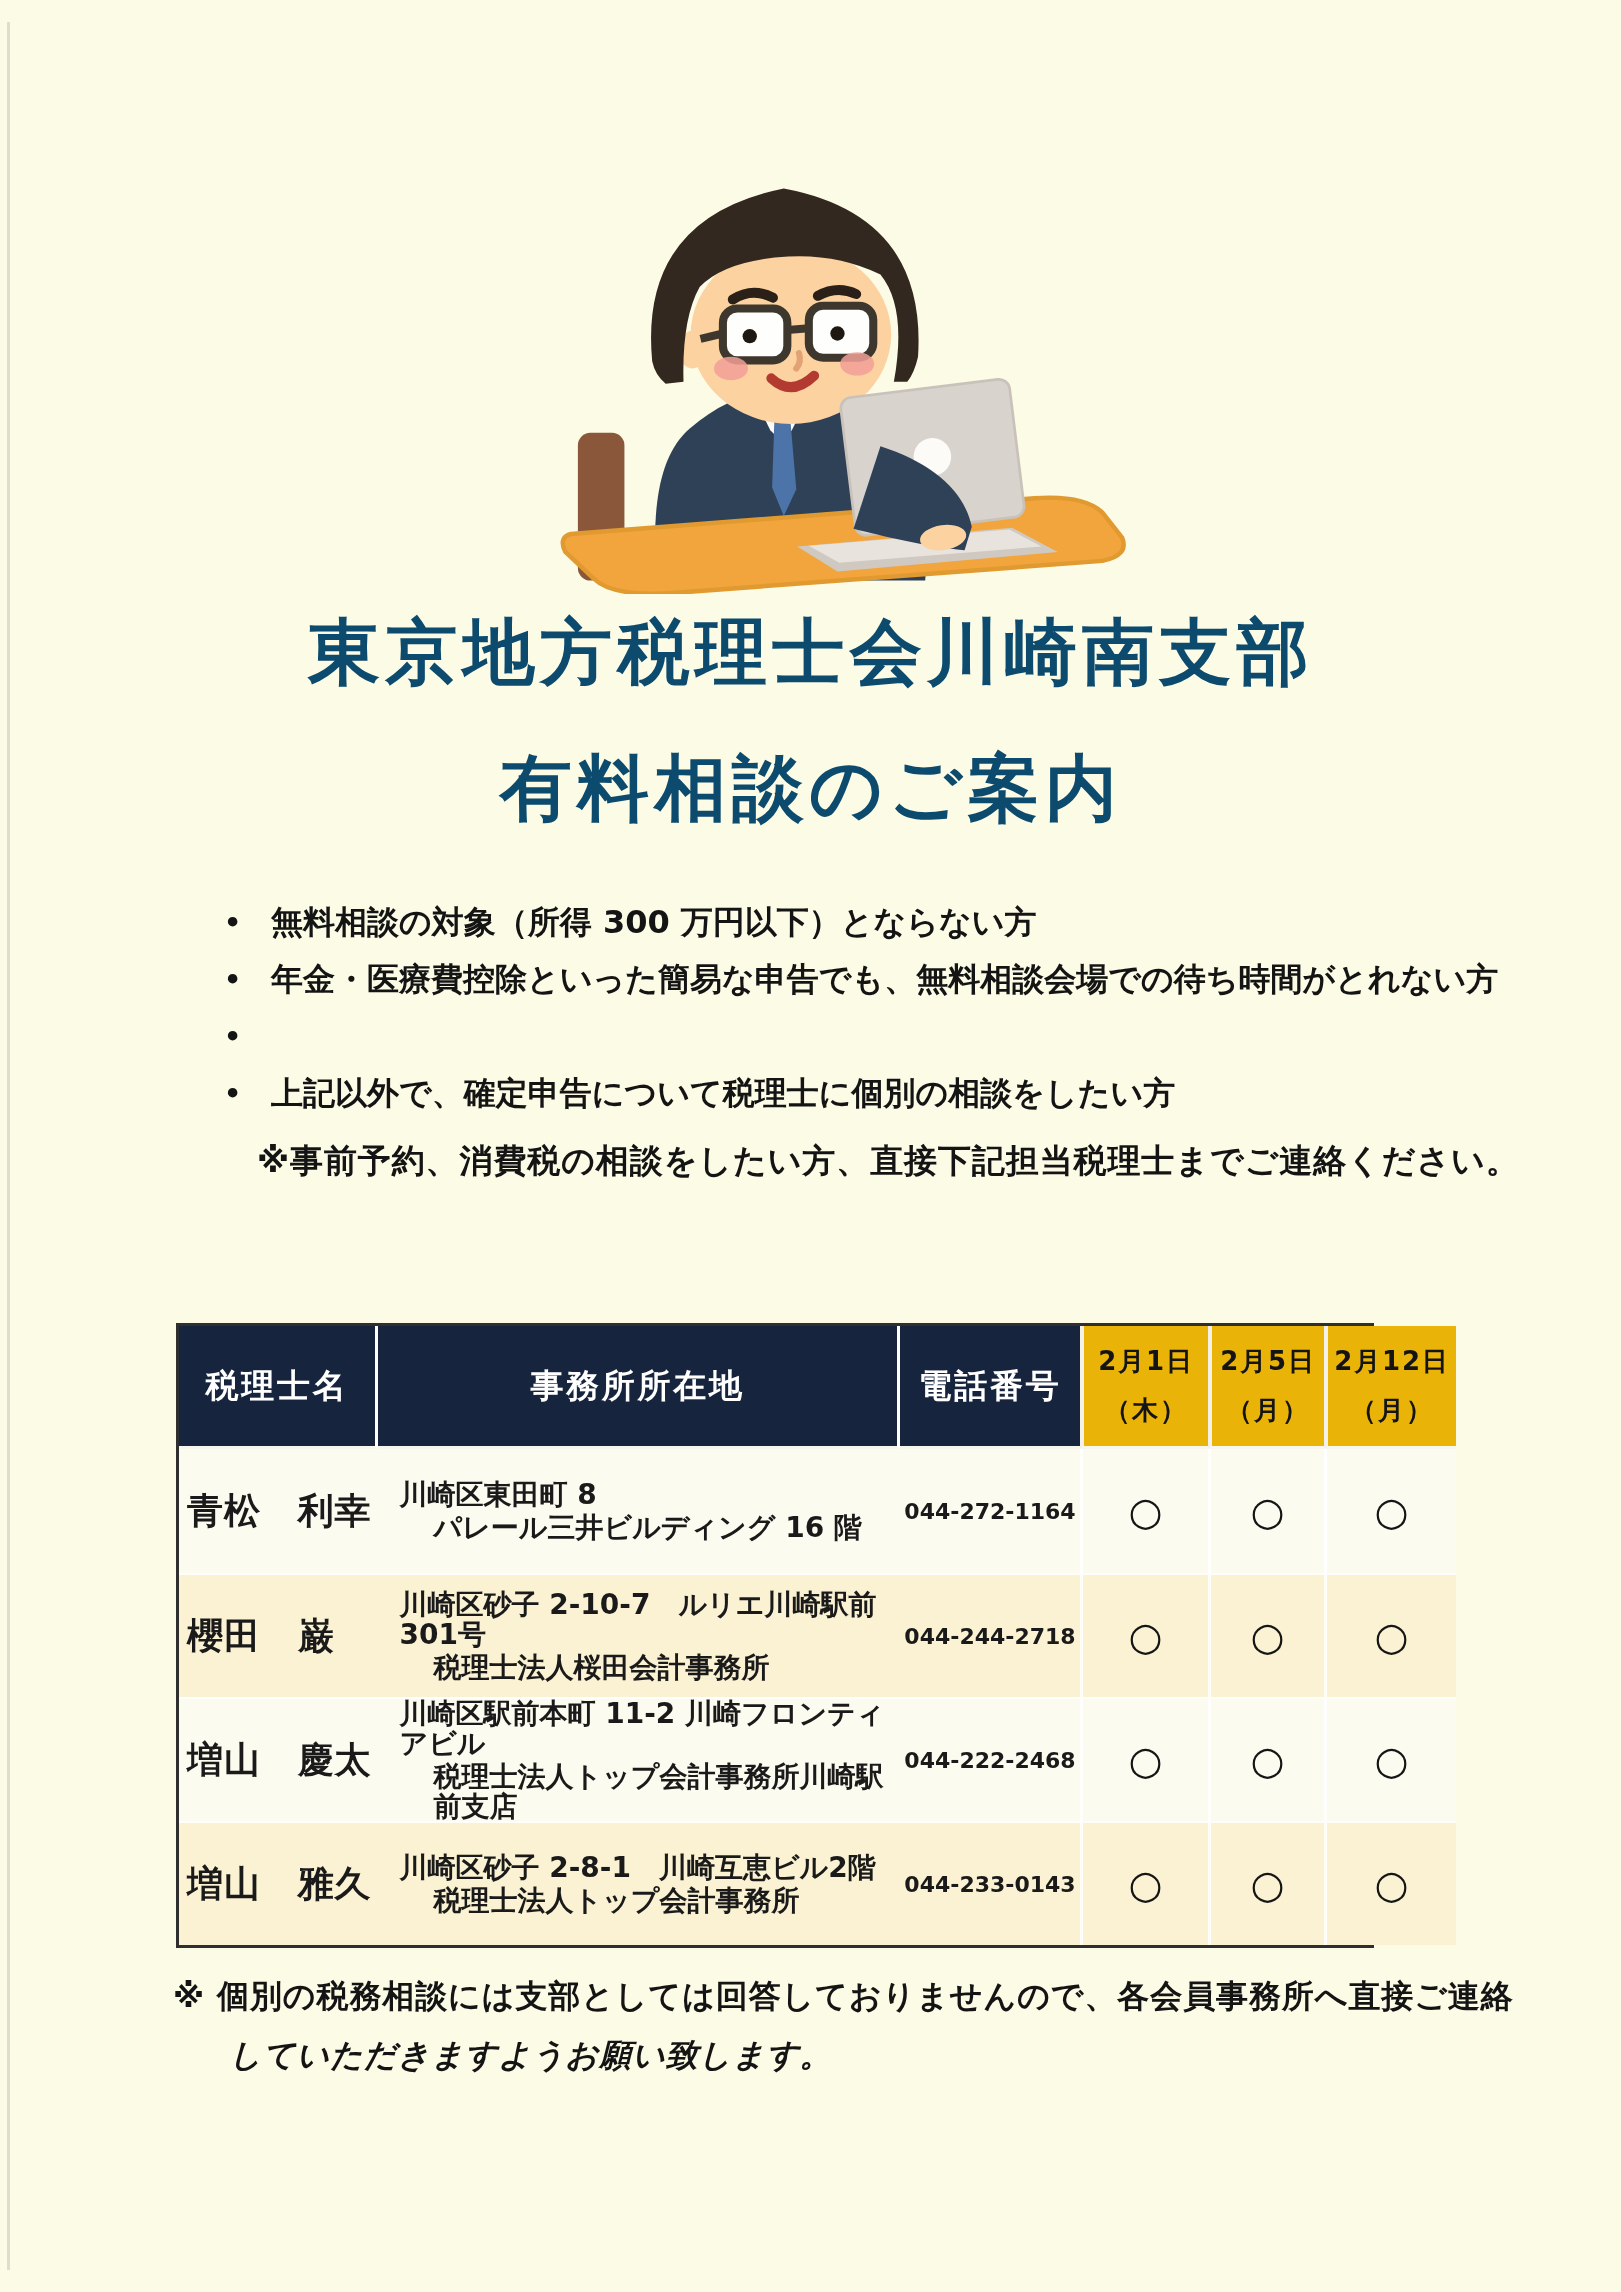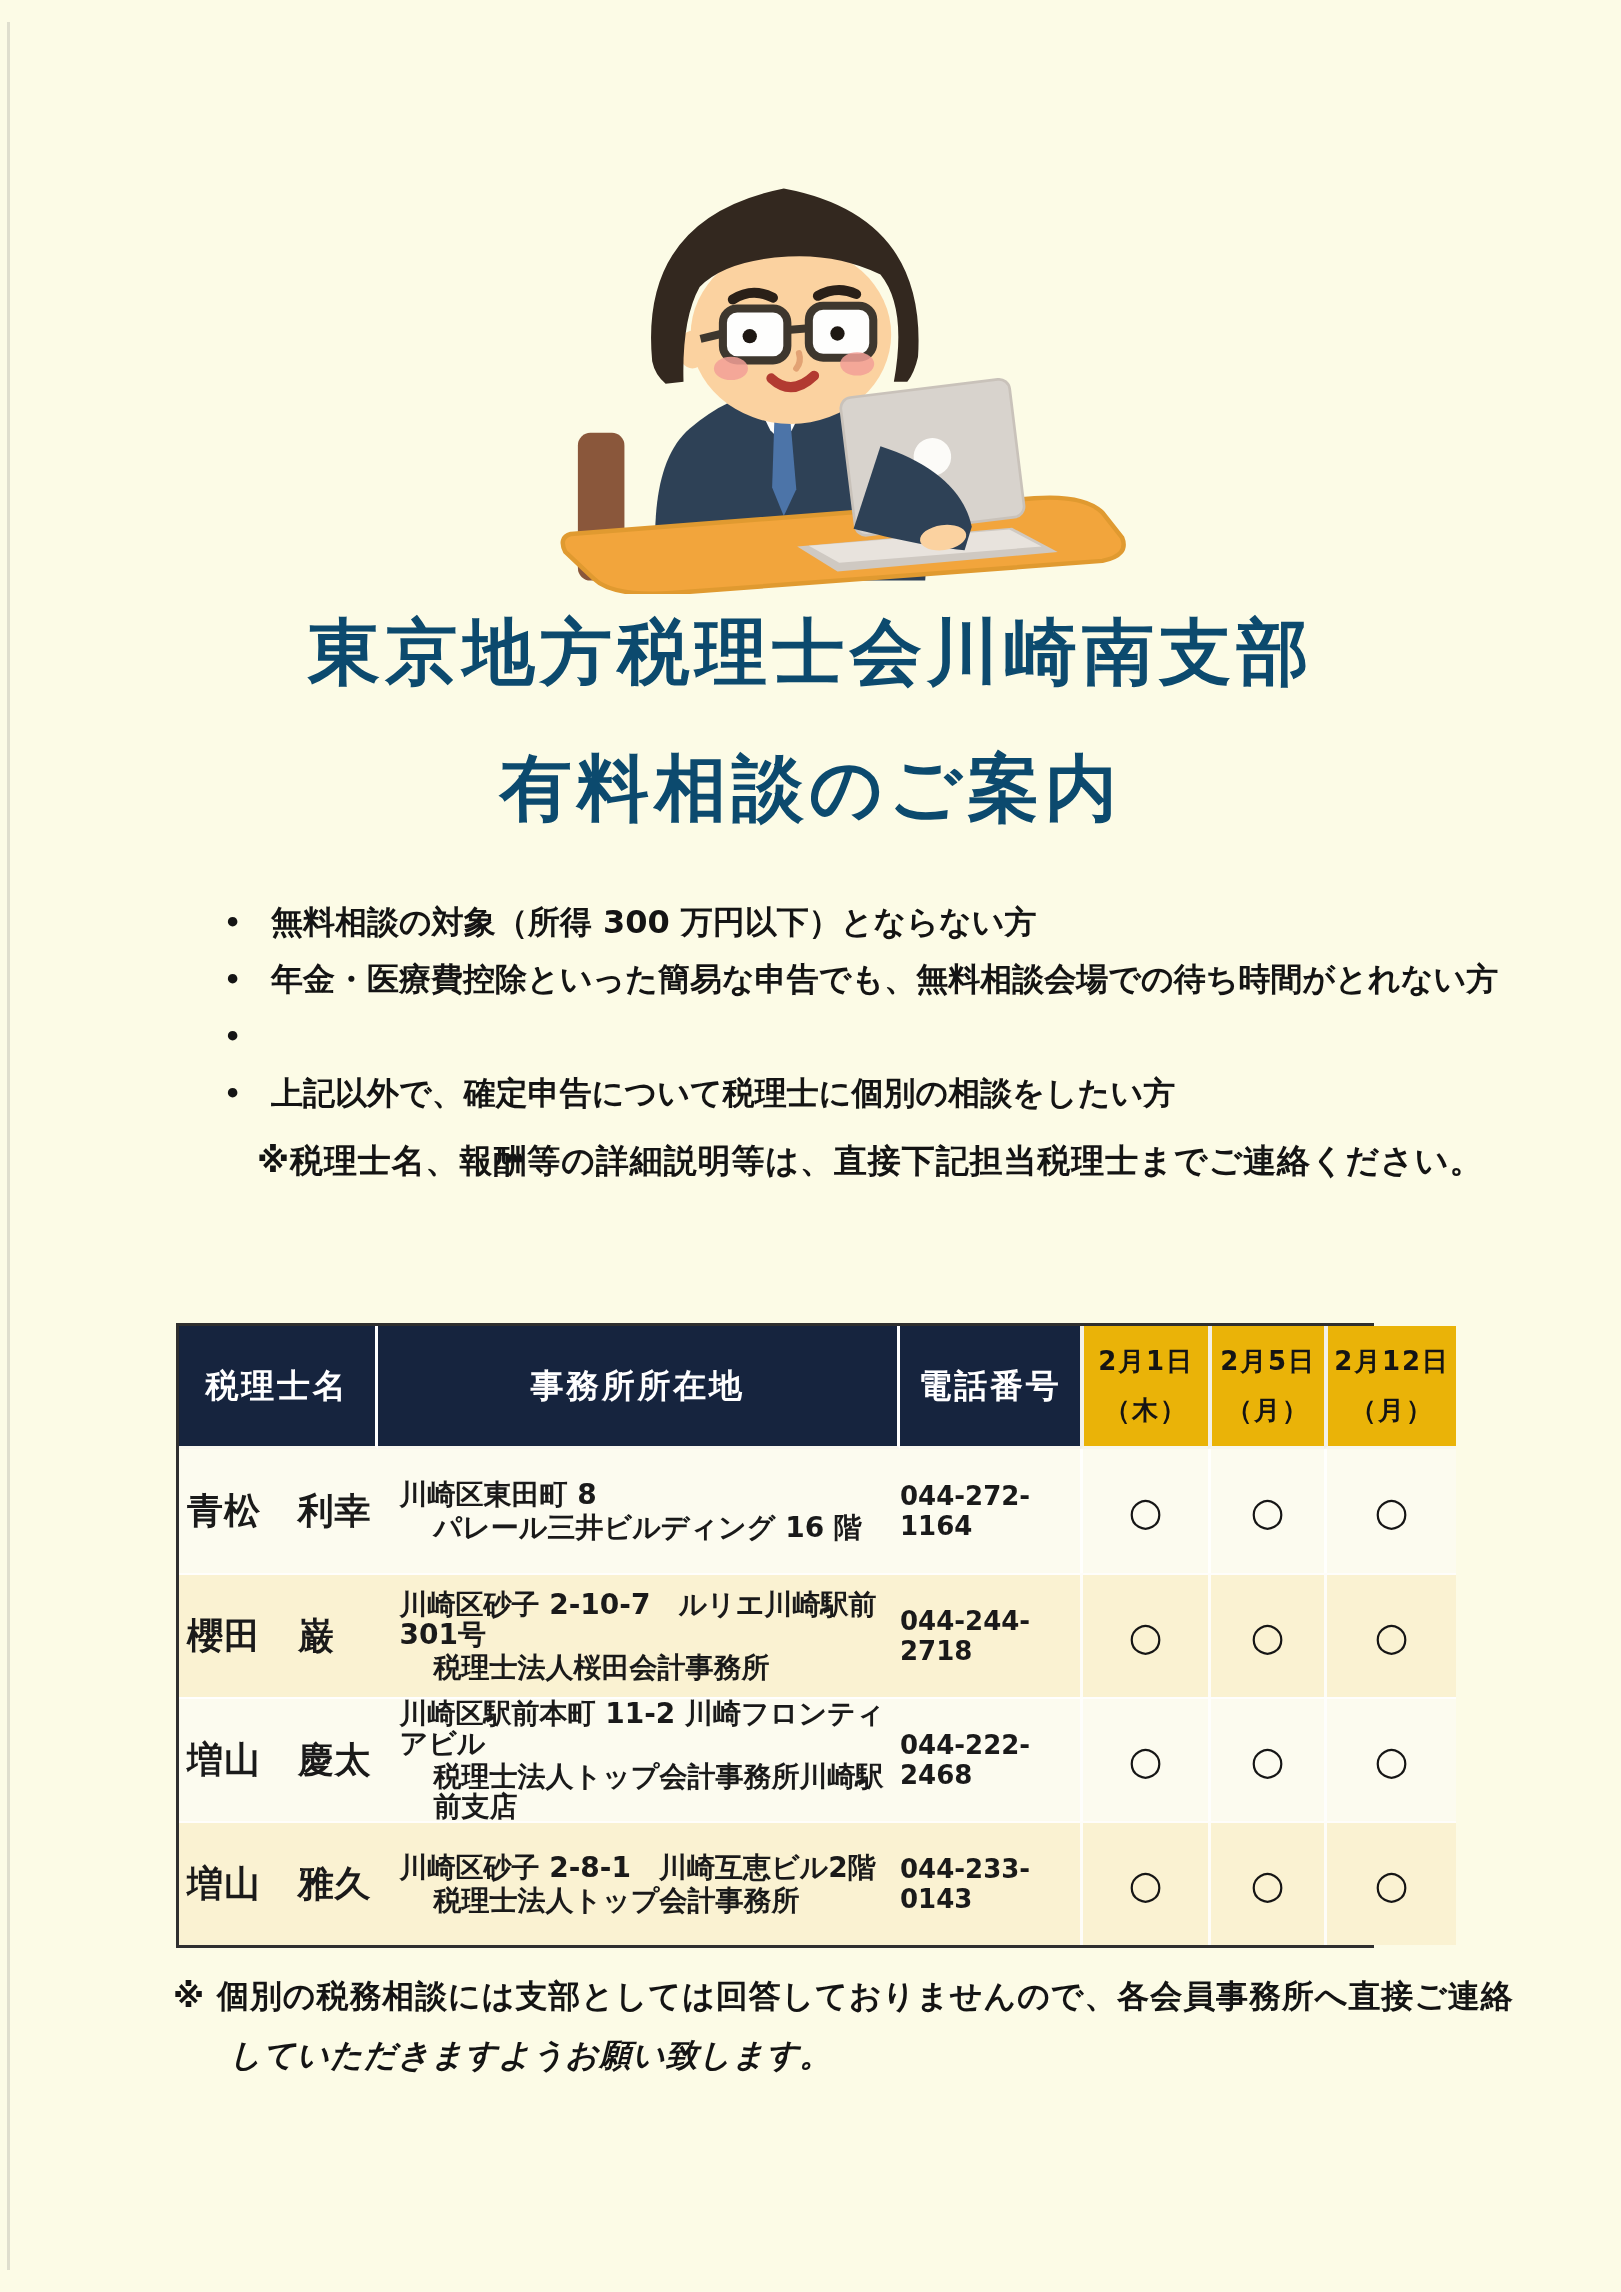--- a/index.html
+++ b/index.html
@@ -60,21 +60,21 @@
     border-left:4.5px solid #f3f1ea;
   }
   .td{display:flex;align-items:center;}
   .r-odd{background:#FCFBEF;}
   .r-even{background:#FAF2D2;}
   .bt{border-top:2.7px solid rgba(255,255,255,0.9);}
   .td.name{font-size:36px;font-weight:700;padding-left:8px;letter-spacing:0.9px;}
   .td.office{flex-direction:column;align-items:flex-start;justify-content:center;gap:3px;
     font-size:28px;font-weight:600;padding-left:21.5px;line-height:30px;}
   .td.office .l2{padding-left:34px;}
-  .td.phone{justify-content:center;font-size:26px;font-weight:600;letter-spacing:0px;}
+  .td.phone{justify-content:center;font-size:22px;font-weight:600;letter-spacing:0px;}
   .td.mark{justify-content:center;font-size:39px;font-weight:700;color:#151515;border-left:3.6px solid rgba(255,255,255,0.85);}
 
   .footer-note{
     position:absolute;left:173px;top:1967px;margin:0;
     font-size:32px;font-weight:600;color:#141414;
     line-height:59px;letter-spacing:0.9px;
   }
   .footer-note .fl2{padding-left:56px;font-style:italic;}
 </style>
 </head>
@@ -152,21 +152,21 @@
     </li>
     <li>
       <span class="dot">•</span>
     </li>
     <li>
       <span class="dot">•</span>
       <span>上記以外で、確定申告について税理士に個別の相談をしたい方</span>
     </li>
   </ul>
 
-  <p class="pre-note">※税理士名、報酬等の詳細説明等は、直接下記担当税理士までご連絡ください。</p>
+  <p class="pre-note">※事前予約、消費税の相談をしたい方、直接下記担当税理士までご連絡ください。</p>
 
   <div class="ctable">
 
     <div class="th navy sep-r">税理士名</div>
     <div class="th navy sep-r">事務所所在地</div>
     <div class="th navy">電話番号</div>
     <div class="th date">
       <div>2月1日</div>
       <div>（木）</div>
     </div>

